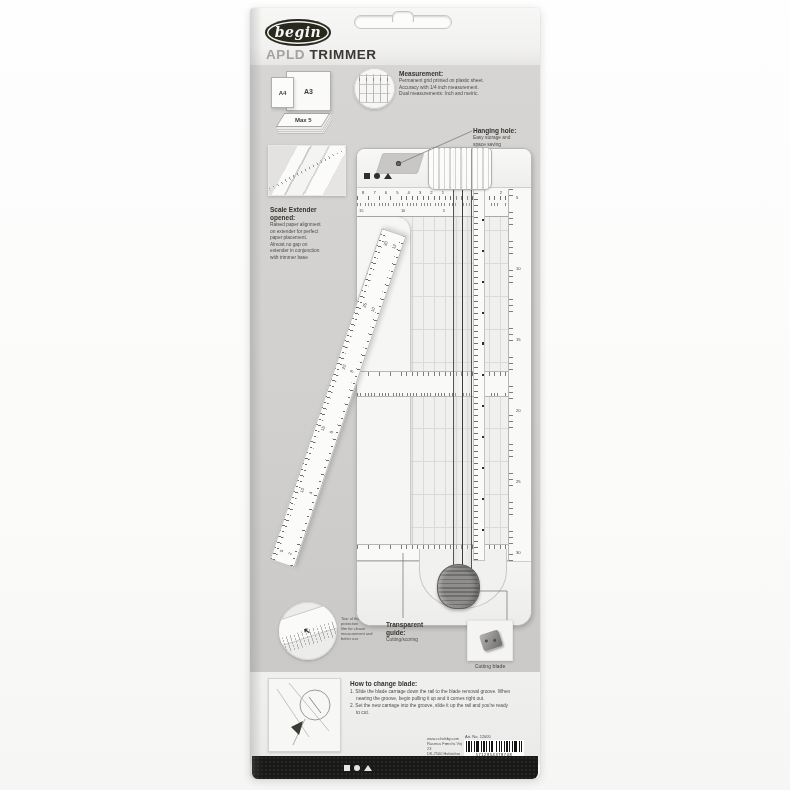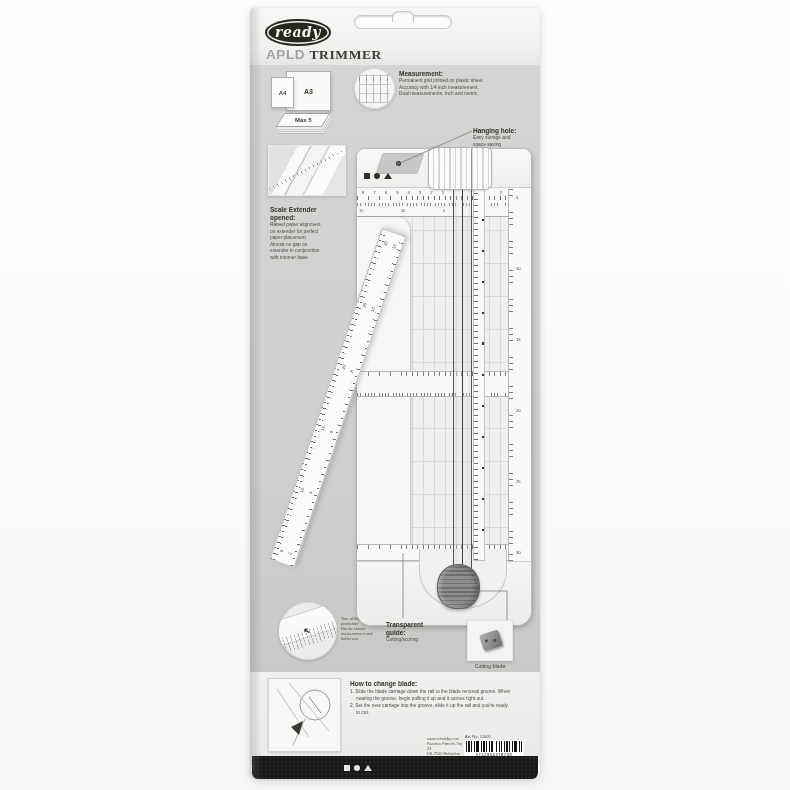--- a/index.html
+++ b/index.html
@@ -23,21 +23,21 @@
   .hang-slot::after { content:''; position:absolute; left:50%; top:-5px; transform:translateX(-50%);
     width:20px; height:10px; background:#fcfcfb; border:1px solid #c7c6c4; border-bottom:none; border-radius:6px 6px 0 0;
     box-shadow:inset 0 1px 2px rgba(0,0,0,.12); }
   .logo { position:absolute; left:15px; top:11px; width:66px; height:27px;
     background:#28281f; border-radius:50%; box-shadow:inset 0 0 0 2px #28281f, inset 0 0 0 3.5px #f2f2ef;
     display:flex; align-items:center; justify-content:center; }
   .logo span { color:#f5f5f2; font-family:"DejaVu Serif", serif; font-style:italic; font-weight:bold;
     font-size:14px; letter-spacing:.5px; transform:translateY(-1px); }
   .title { position:absolute; left:16px; top:39px; font-size:13.5px; letter-spacing:.6px; white-space:nowrap; }
   .title .t1 { color:#a3a2a0; font-weight:bold; }
-  .title .t2 { color:#3a3936; font-weight:bold;font-family:Liberation Serif, serif; }
+  .title .t2 { color:#3a3936; font-weight:bold; }
 
   
   .card { position:absolute; left:0; top:57px; width:290px; height:607px;
     background:linear-gradient(180deg,#d6d5d3 0%,#d1d0ce 55%,#cac9c7 100%); overflow:hidden; }
 
   h4 { font-size:6.5px; color:#33332f; line-height:1.25; }
   .small { font-size:4.8px; line-height:1.35; color:#4c4c49; }
   .tiny { font-size:3.9px; line-height:1.3; color:#55554f; }
 
   
@@ -214,21 +214,21 @@
 </style>
 </head>
 <body>
 
 <div class="stage">
   <div class="package">
 
     <div class="header">
       <div class="hang-slot"></div>
       <div class="logo">
-        <span>ready</span>
+        <span>begin</span>
       </div>
       <div class="title">
         <span class="t1">APLD</span>
         <span class="t2">TRIMMER</span>
       </div>
     </div>
 
     <div class="card">
 
       <div class="a3">A3</div>

